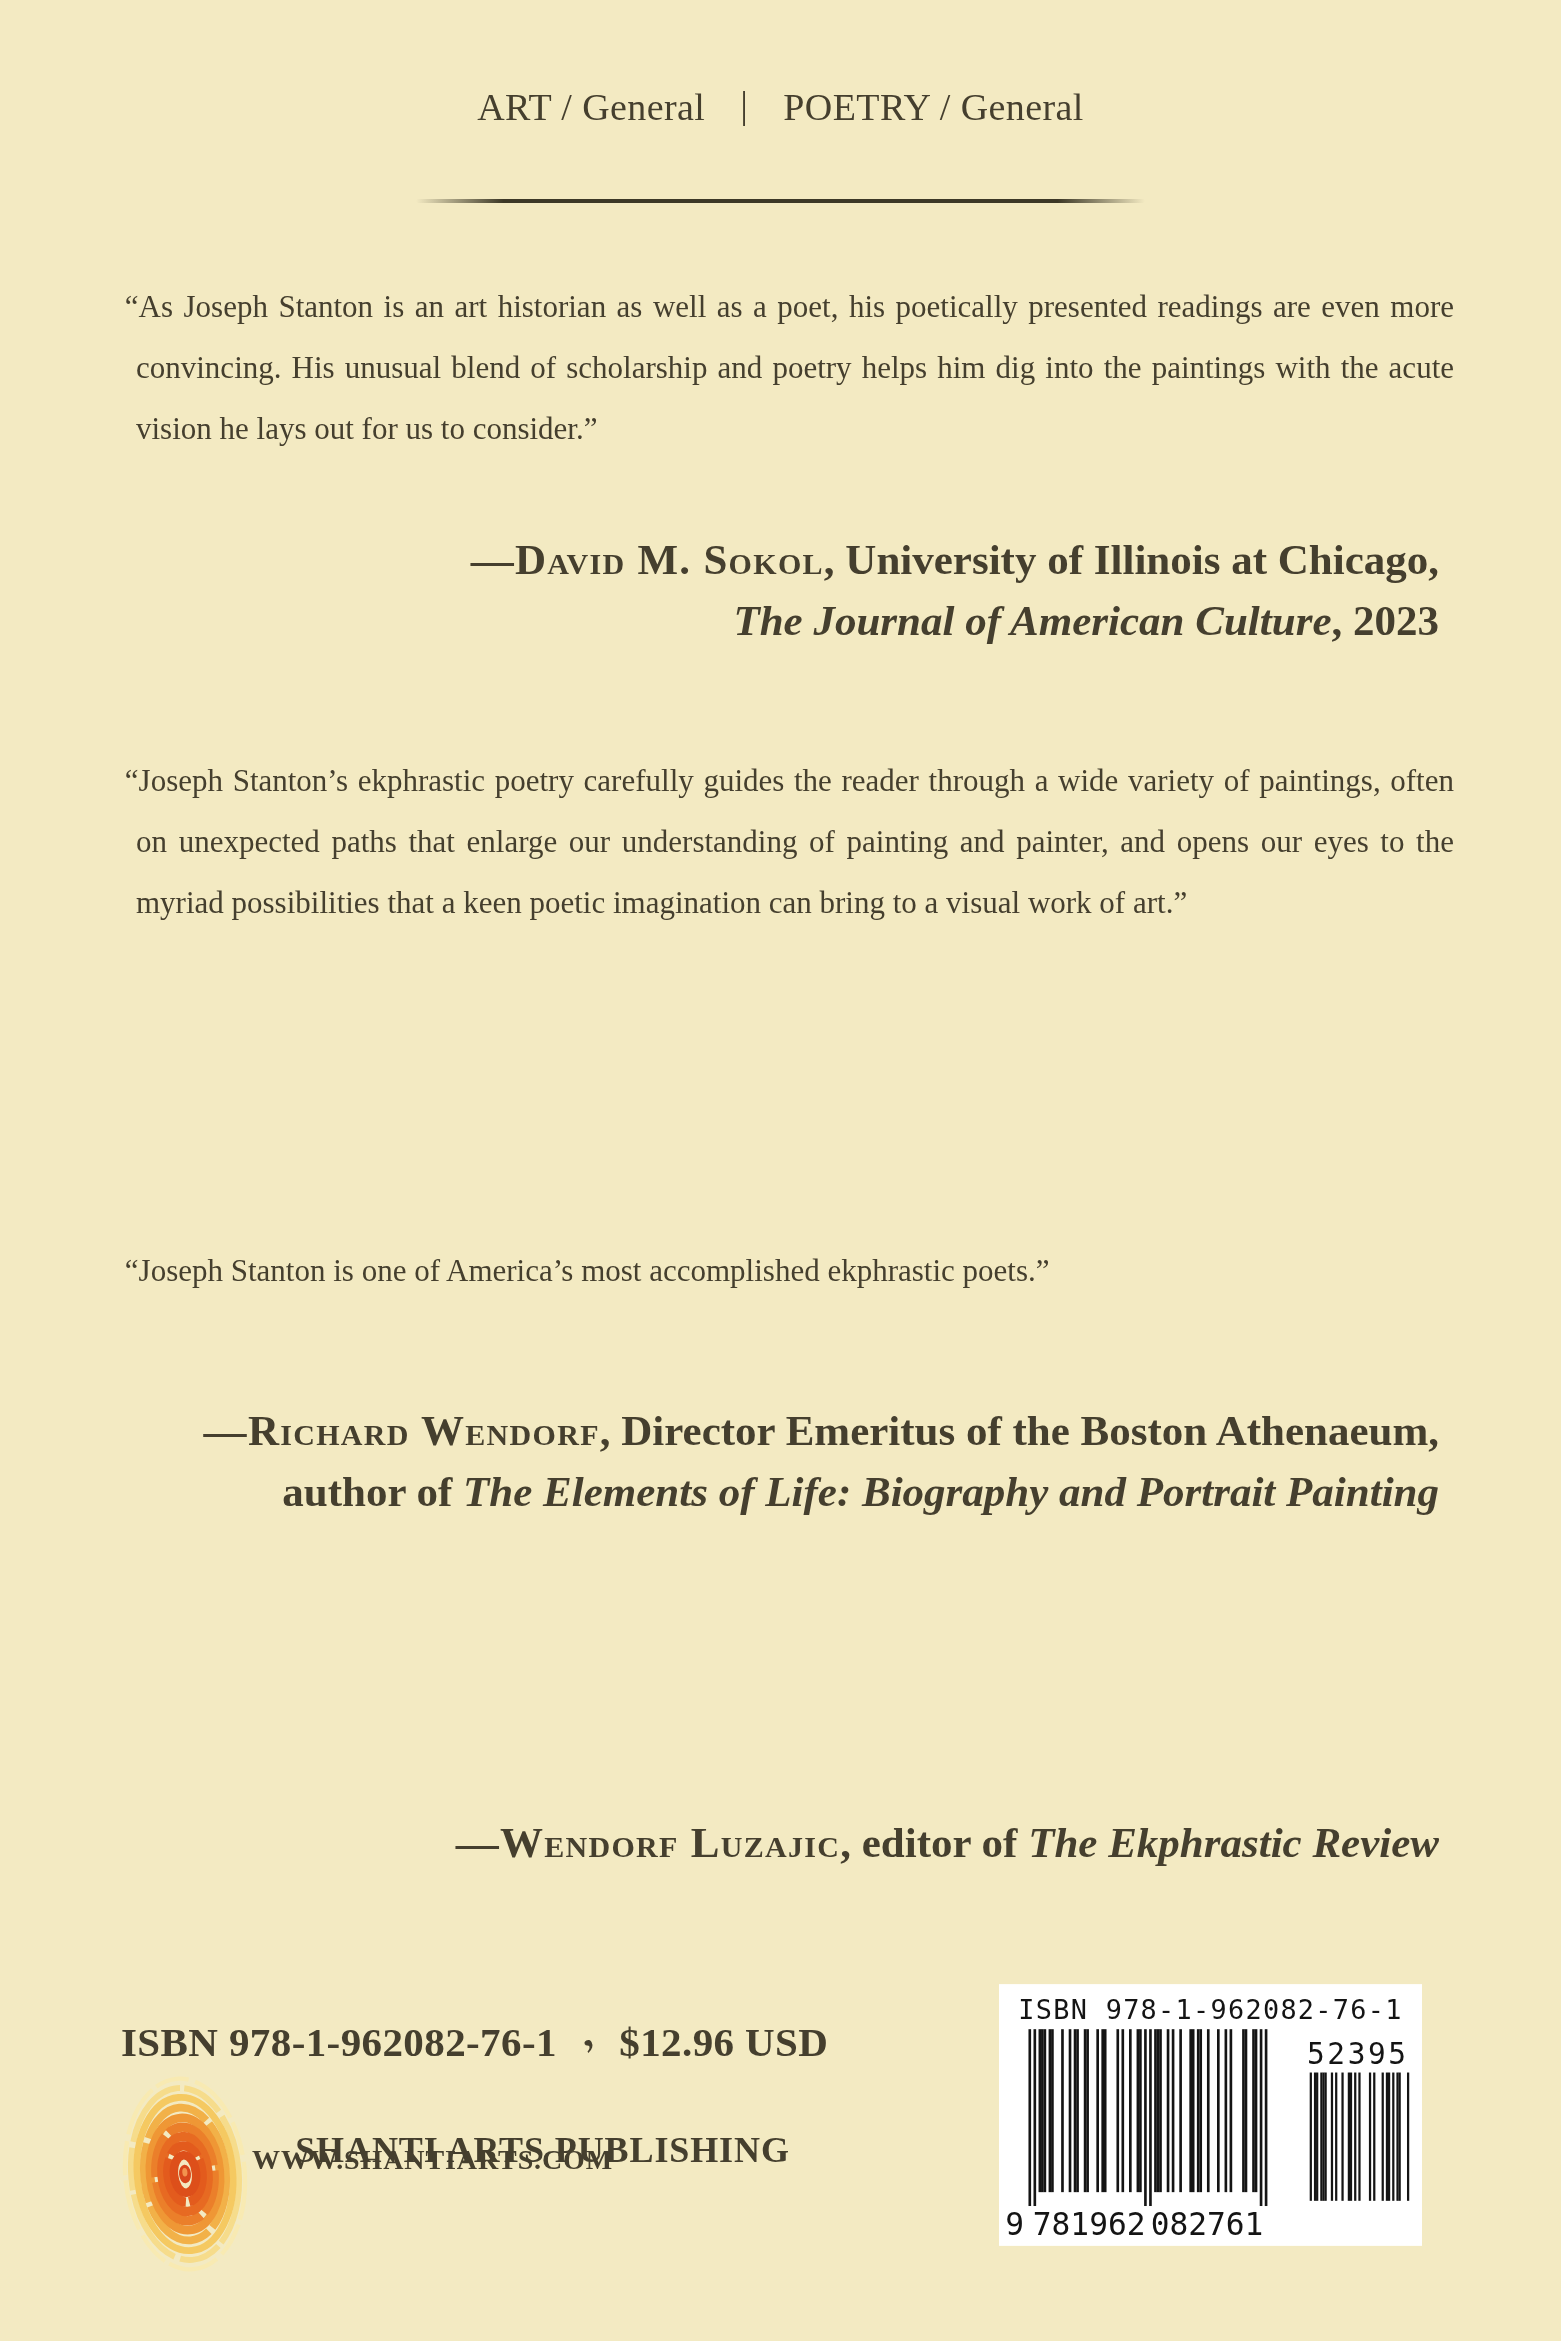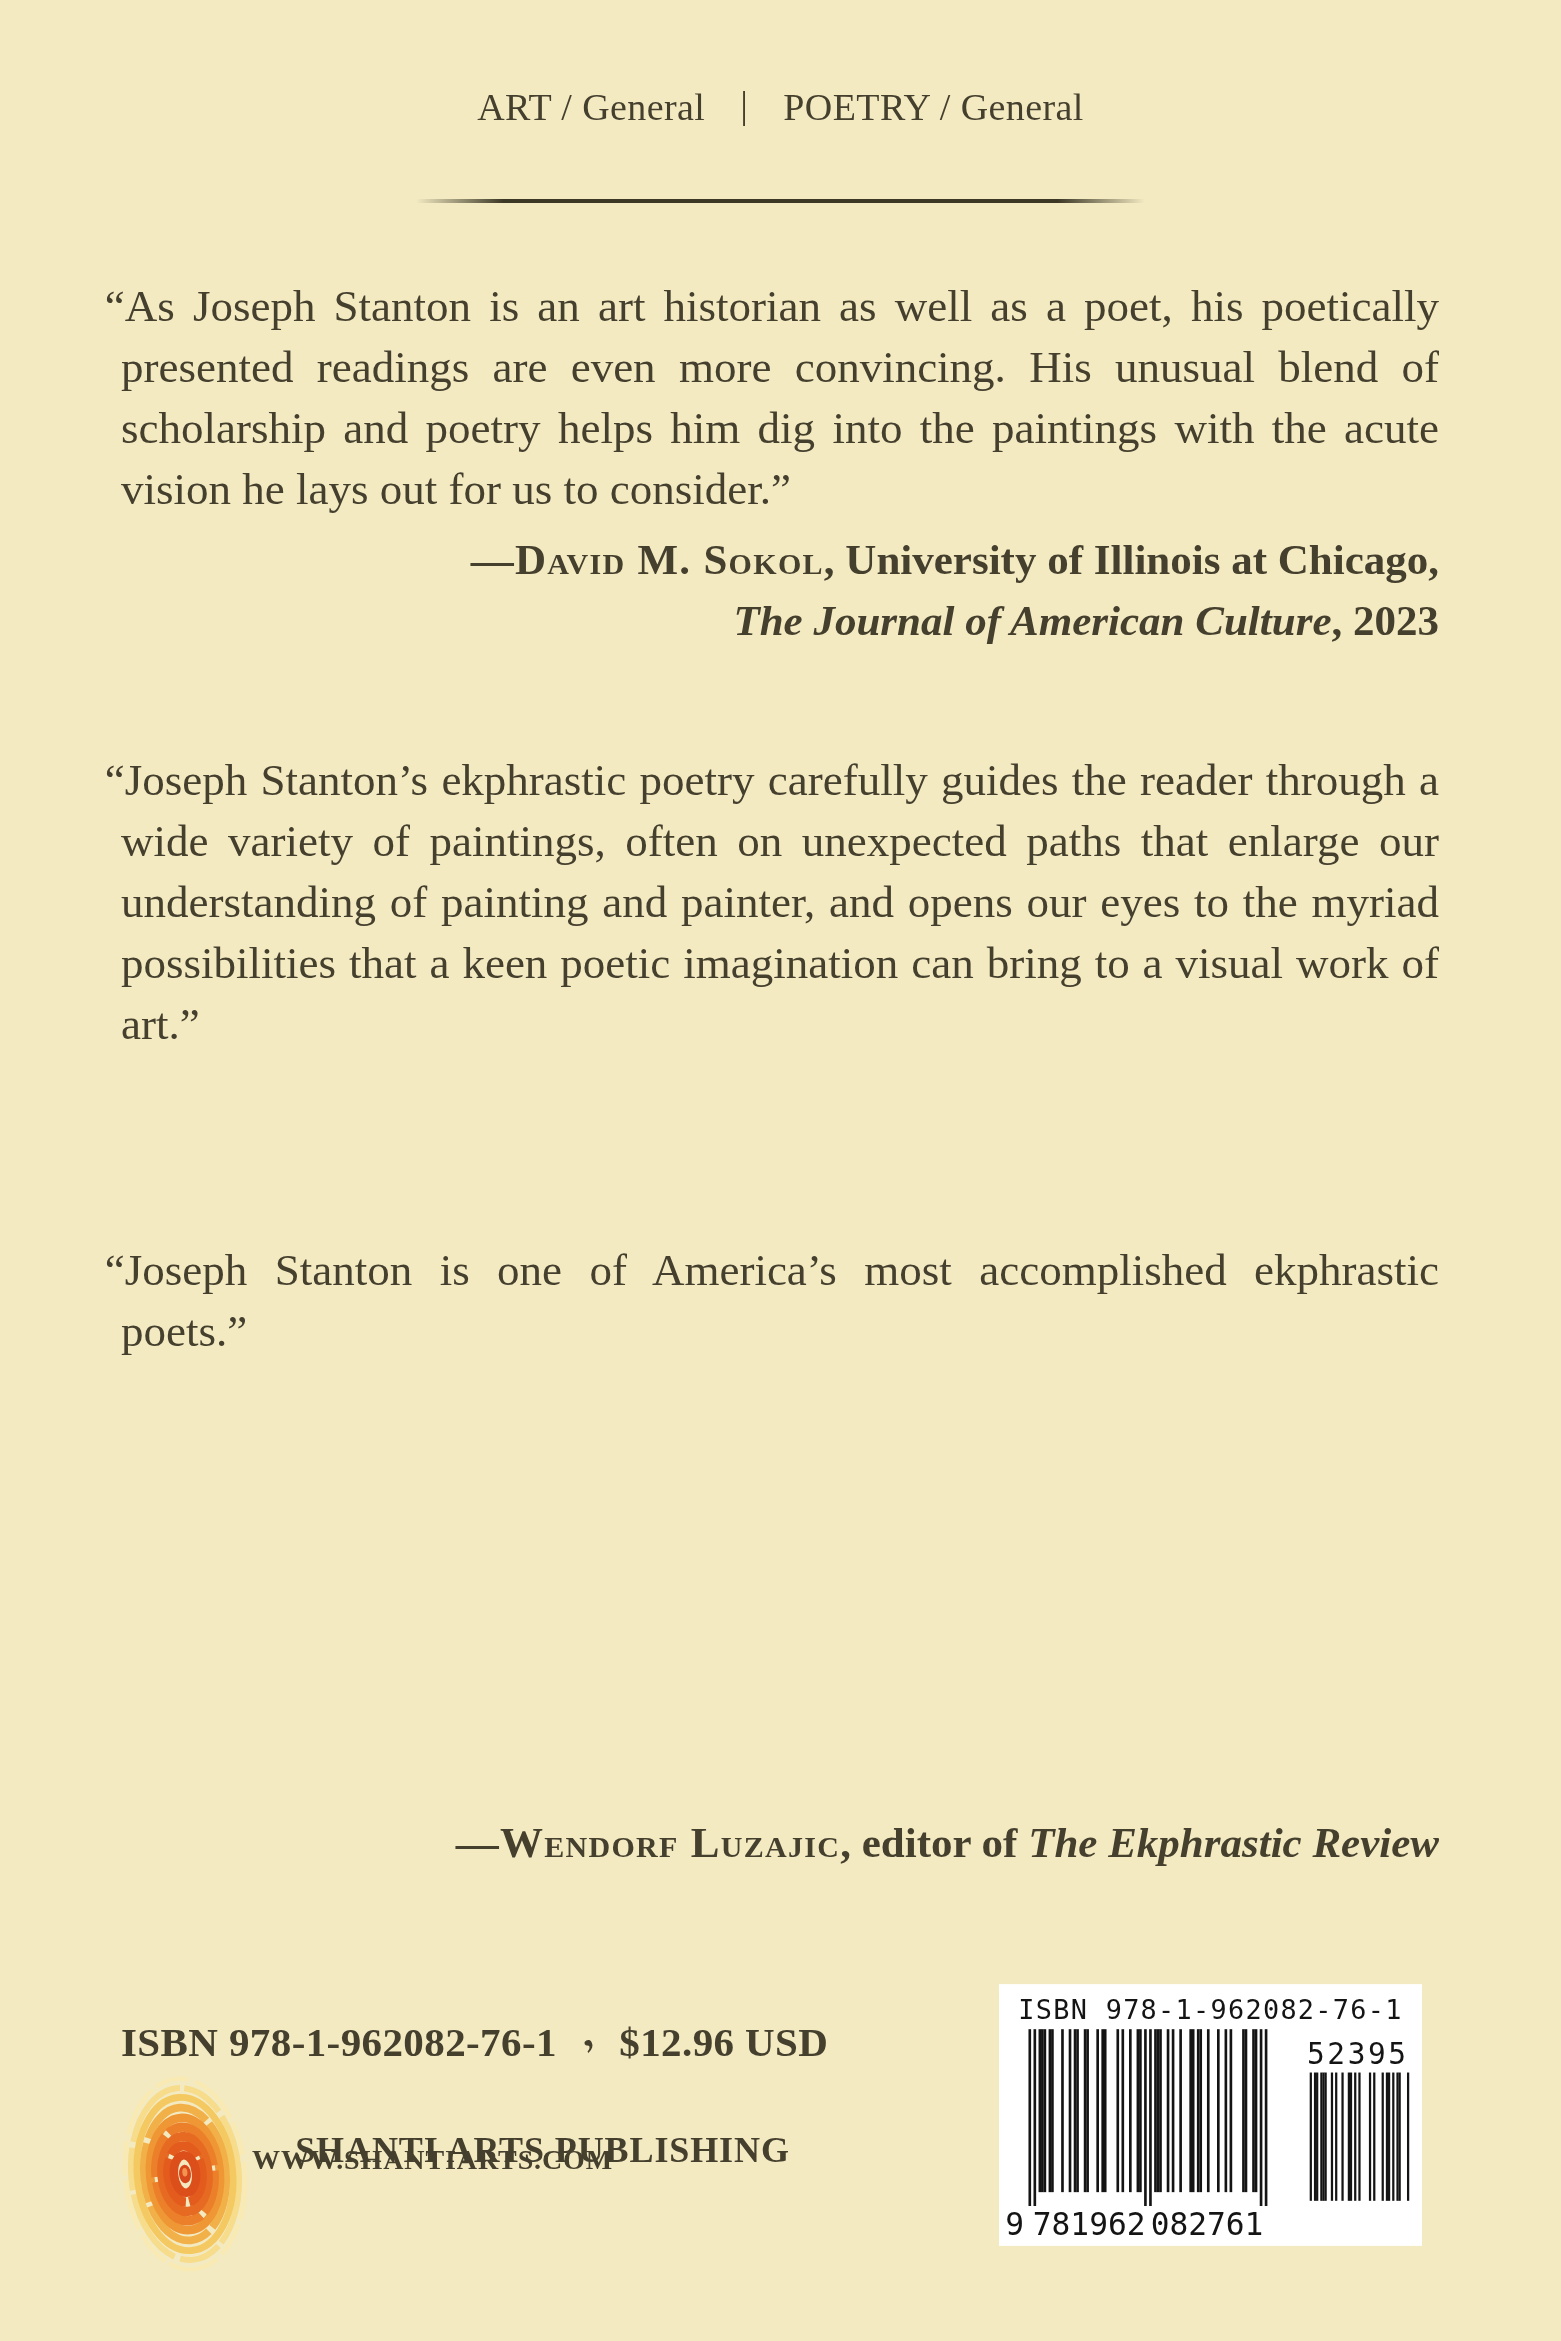--- a/index.html
+++ b/index.html
@@ -12,22 +12,22 @@
   .category-line{
     position:absolute;top:85px;left:0;width:100%;
     text-align:center;font-size:38px;letter-spacing:0.4px;white-space:nowrap;
   }
   .cat-sep{display:inline-block;margin:0 35px;transform:translateY(-1.7px);}
   .divider{
     position:absolute;top:199px;left:416px;width:729px;height:4.3px;border-radius:2.6px;
     background:linear-gradient(90deg, rgba(60,56,38,0) 0%, #3c3826 12%, #3c3826 88%, rgba(60,56,38,0) 100%);
   }
   .quote{
-    position:absolute;left:121px;width:1318px;margin:0;
-    font-size:45px;line-height:61px;text-align:justify;text-indent:-0.36em;font-family:Liberation Serif, serif;
+    position:absolute;left:136px;width:1318px;margin:0;
+    font-size:31px;line-height:61px;text-align:justify;text-indent:-0.36em;font-family:Liberation Serif, serif;
   }
   .attribution{
     position:absolute;left:121px;width:1318px;margin:0;
     font-size:43px;line-height:61px;text-align:right;font-weight:bold;
   }
   .seg-smallcaps{font-variant:small-caps;letter-spacing:1.3px;}
   .seg-italic{font-style:italic;}
   .seg-plain{}
   .isbn-line{
     position:absolute;top:2018px;left:121px;
@@ -62,20 +62,21 @@
   </div>
 
   <div class="divider"></div>
 
   <p class="quote" style="top:276px">“As Joseph Stanton is an art historian as well as a poet, his poetically presented readings are even more convincing. His unusual blend of scholarship and poetry helps him dig into the paintings with the acute vision he lays out for us to consider.”</p>
   <p class="attribution" style="top:529px"><span class="seg-smallcaps">—David M. Sokol</span><span class="seg-plain">, University of Illinois at Chicago,</span><br><span class="seg-italic">The Journal of American Culture</span><span class="seg-plain">, 2023</span></p>
 
   <p class="quote" style="top:750px">“Joseph Stanton’s ekphrastic poetry carefully guides the reader through a wide variety of paintings, often on unexpected paths that enlarge our understanding of painting and painter, and opens our eyes to the myriad possibilities that a keen poetic imagination can bring to a visual work of art.”</p>
 
   <p class="quote" style="top:1240px">“Joseph Stanton is one of America’s most accomplished ekphrastic poets.”</p>
+  <p class="attribution" style="top:1400px"><span class="seg-smallcaps">—Richard Wendorf</span><span class="seg-plain">, Director Emeritus of the Boston Athenaeum,</span><br><span class="seg-plain">author of </span><span class="seg-italic">The Elements of Life: Biography and Portrait Painting</span></p>
 
   <p class="attribution" style="top:1812px"><span class="seg-smallcaps">—Wendorf Luzajic</span><span class="seg-plain">, editor of </span><span class="seg-italic">The Ekphrastic Review</span></p>
 
   <div class="isbn-line">
     <span>ISBN 978-1-962082-76-1</span><span class="isbn-sep">,</span><span>$12.96 USD</span>
   </div>
 
   <svg class="logo" viewBox="0 0 150 240" xmlns="http://www.w3.org/2000/svg" aria-hidden="true">
     <g transform="rotate(-5 75 120)">
       <ellipse cx="75" cy="120" rx="70" ry="112" fill="none" stroke="#f8eab2" stroke-width="5" stroke-dasharray="60 6 40 8"></ellipse>

